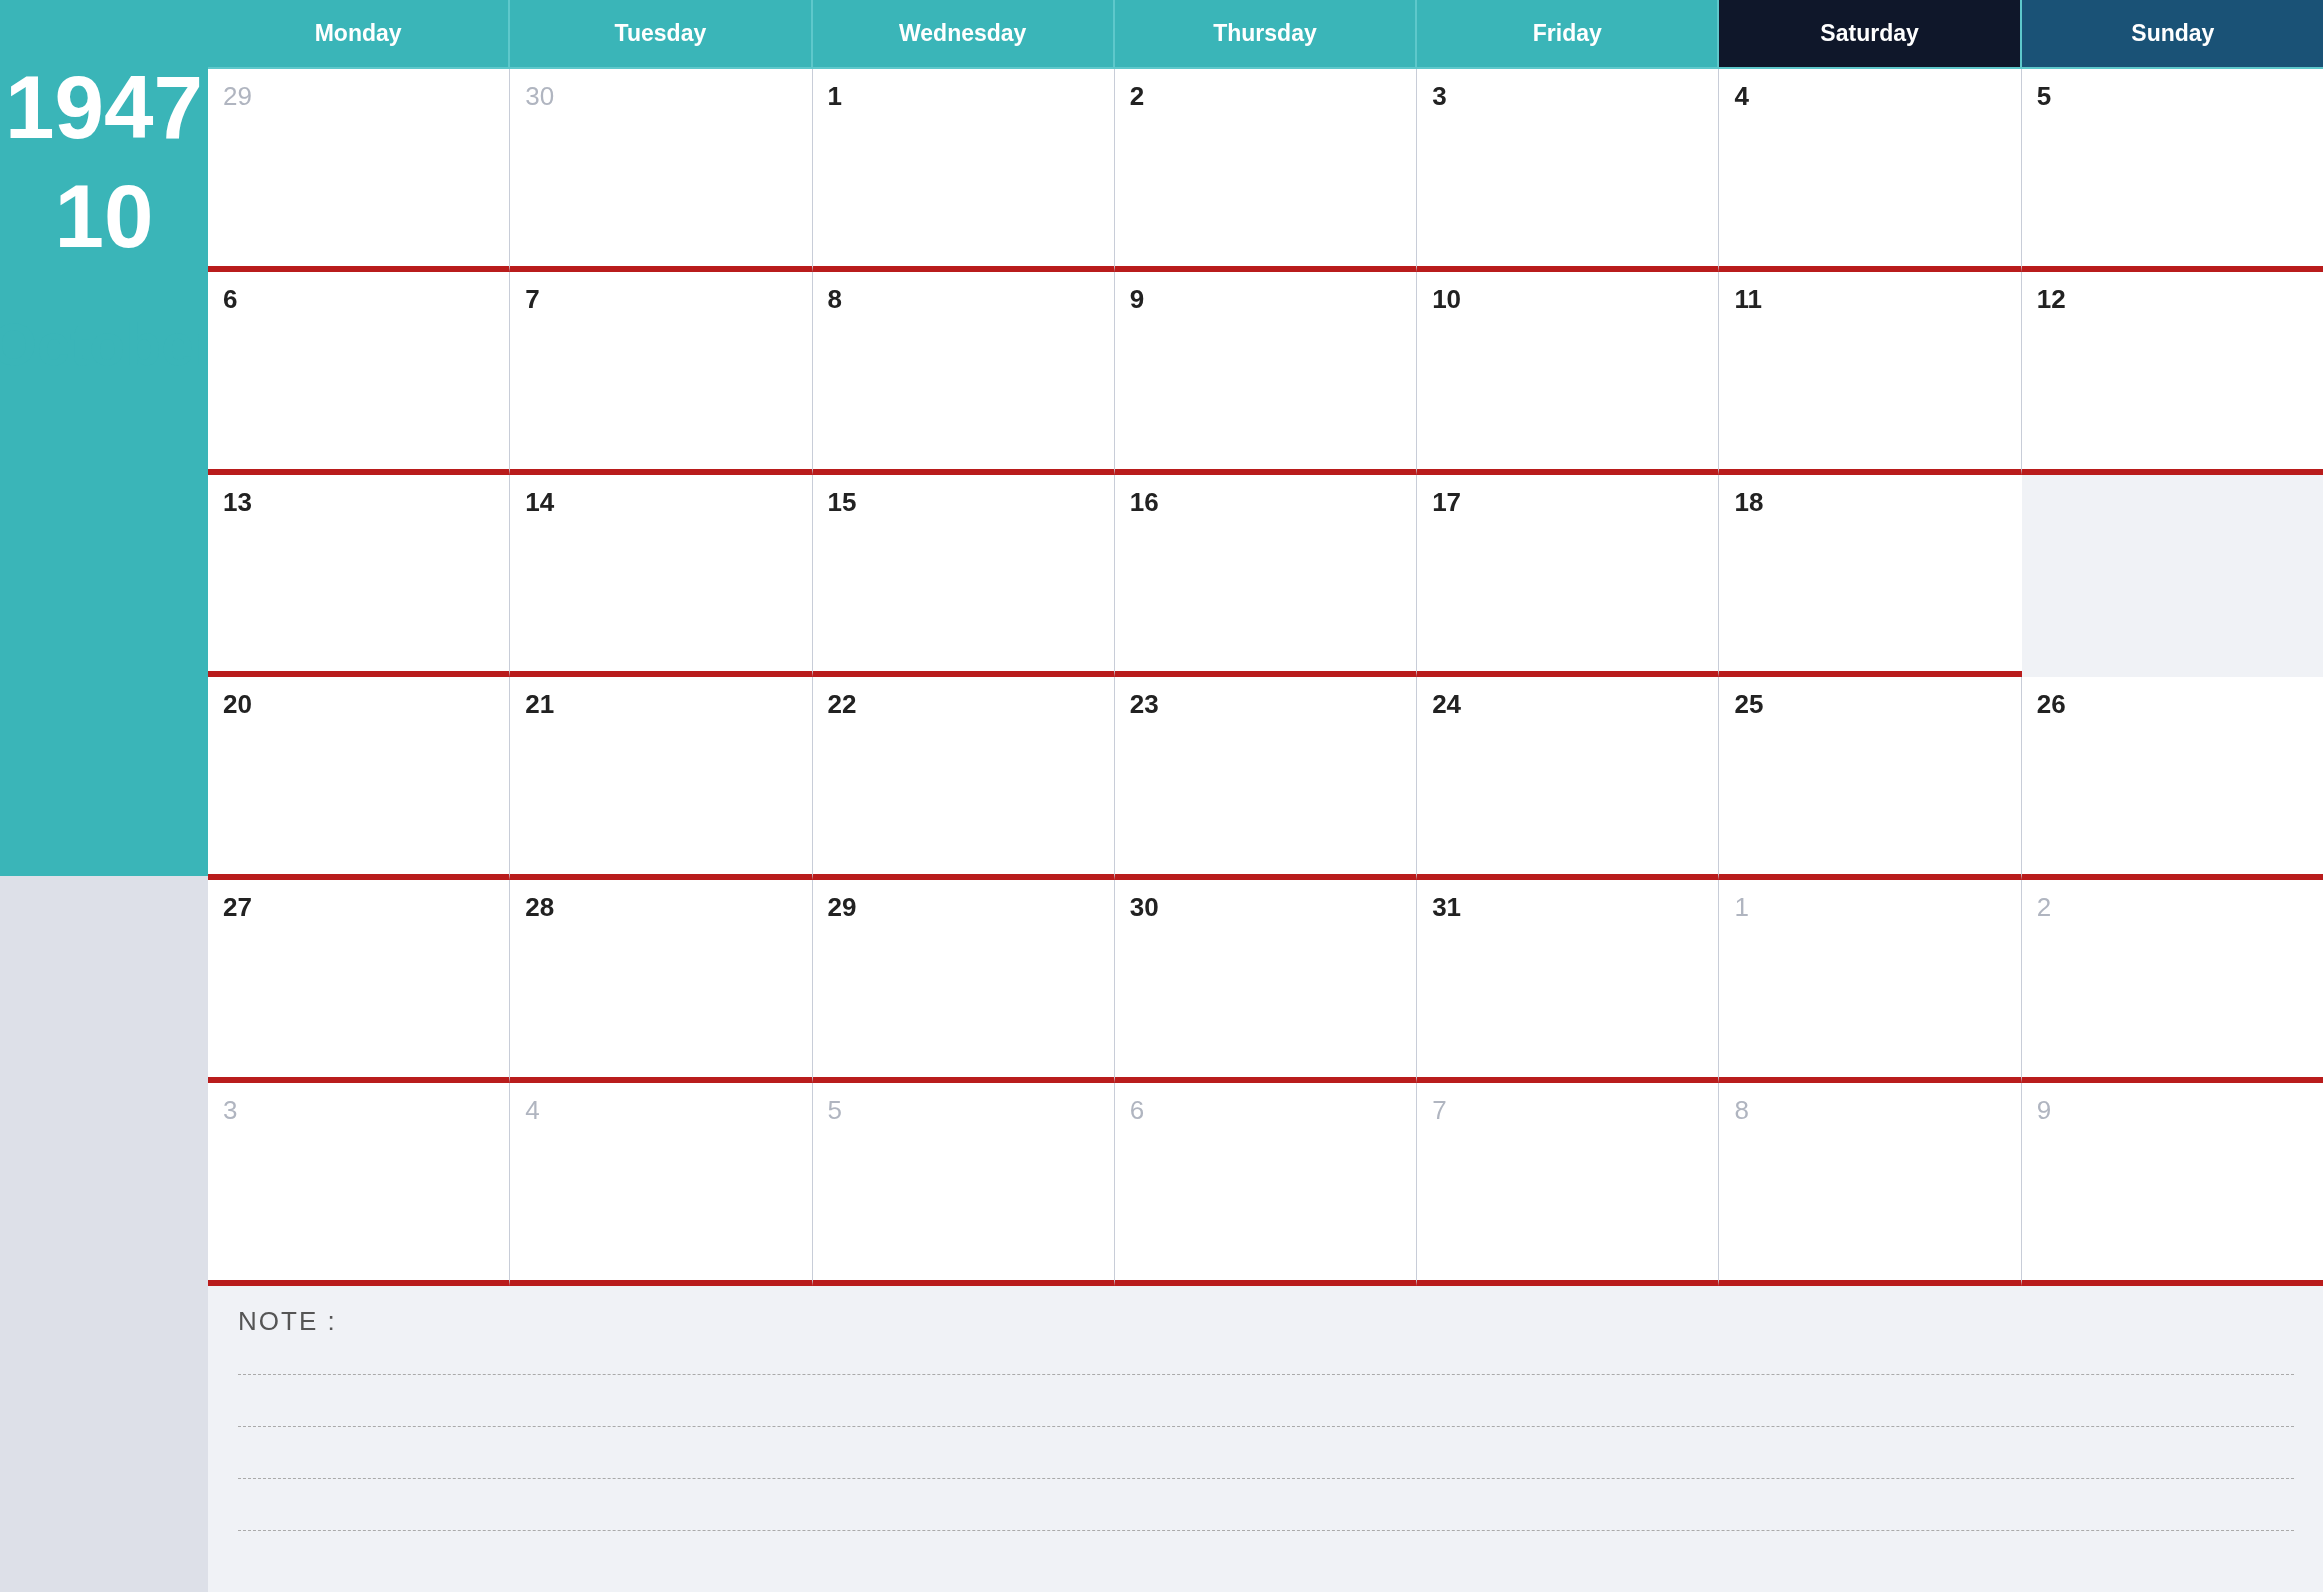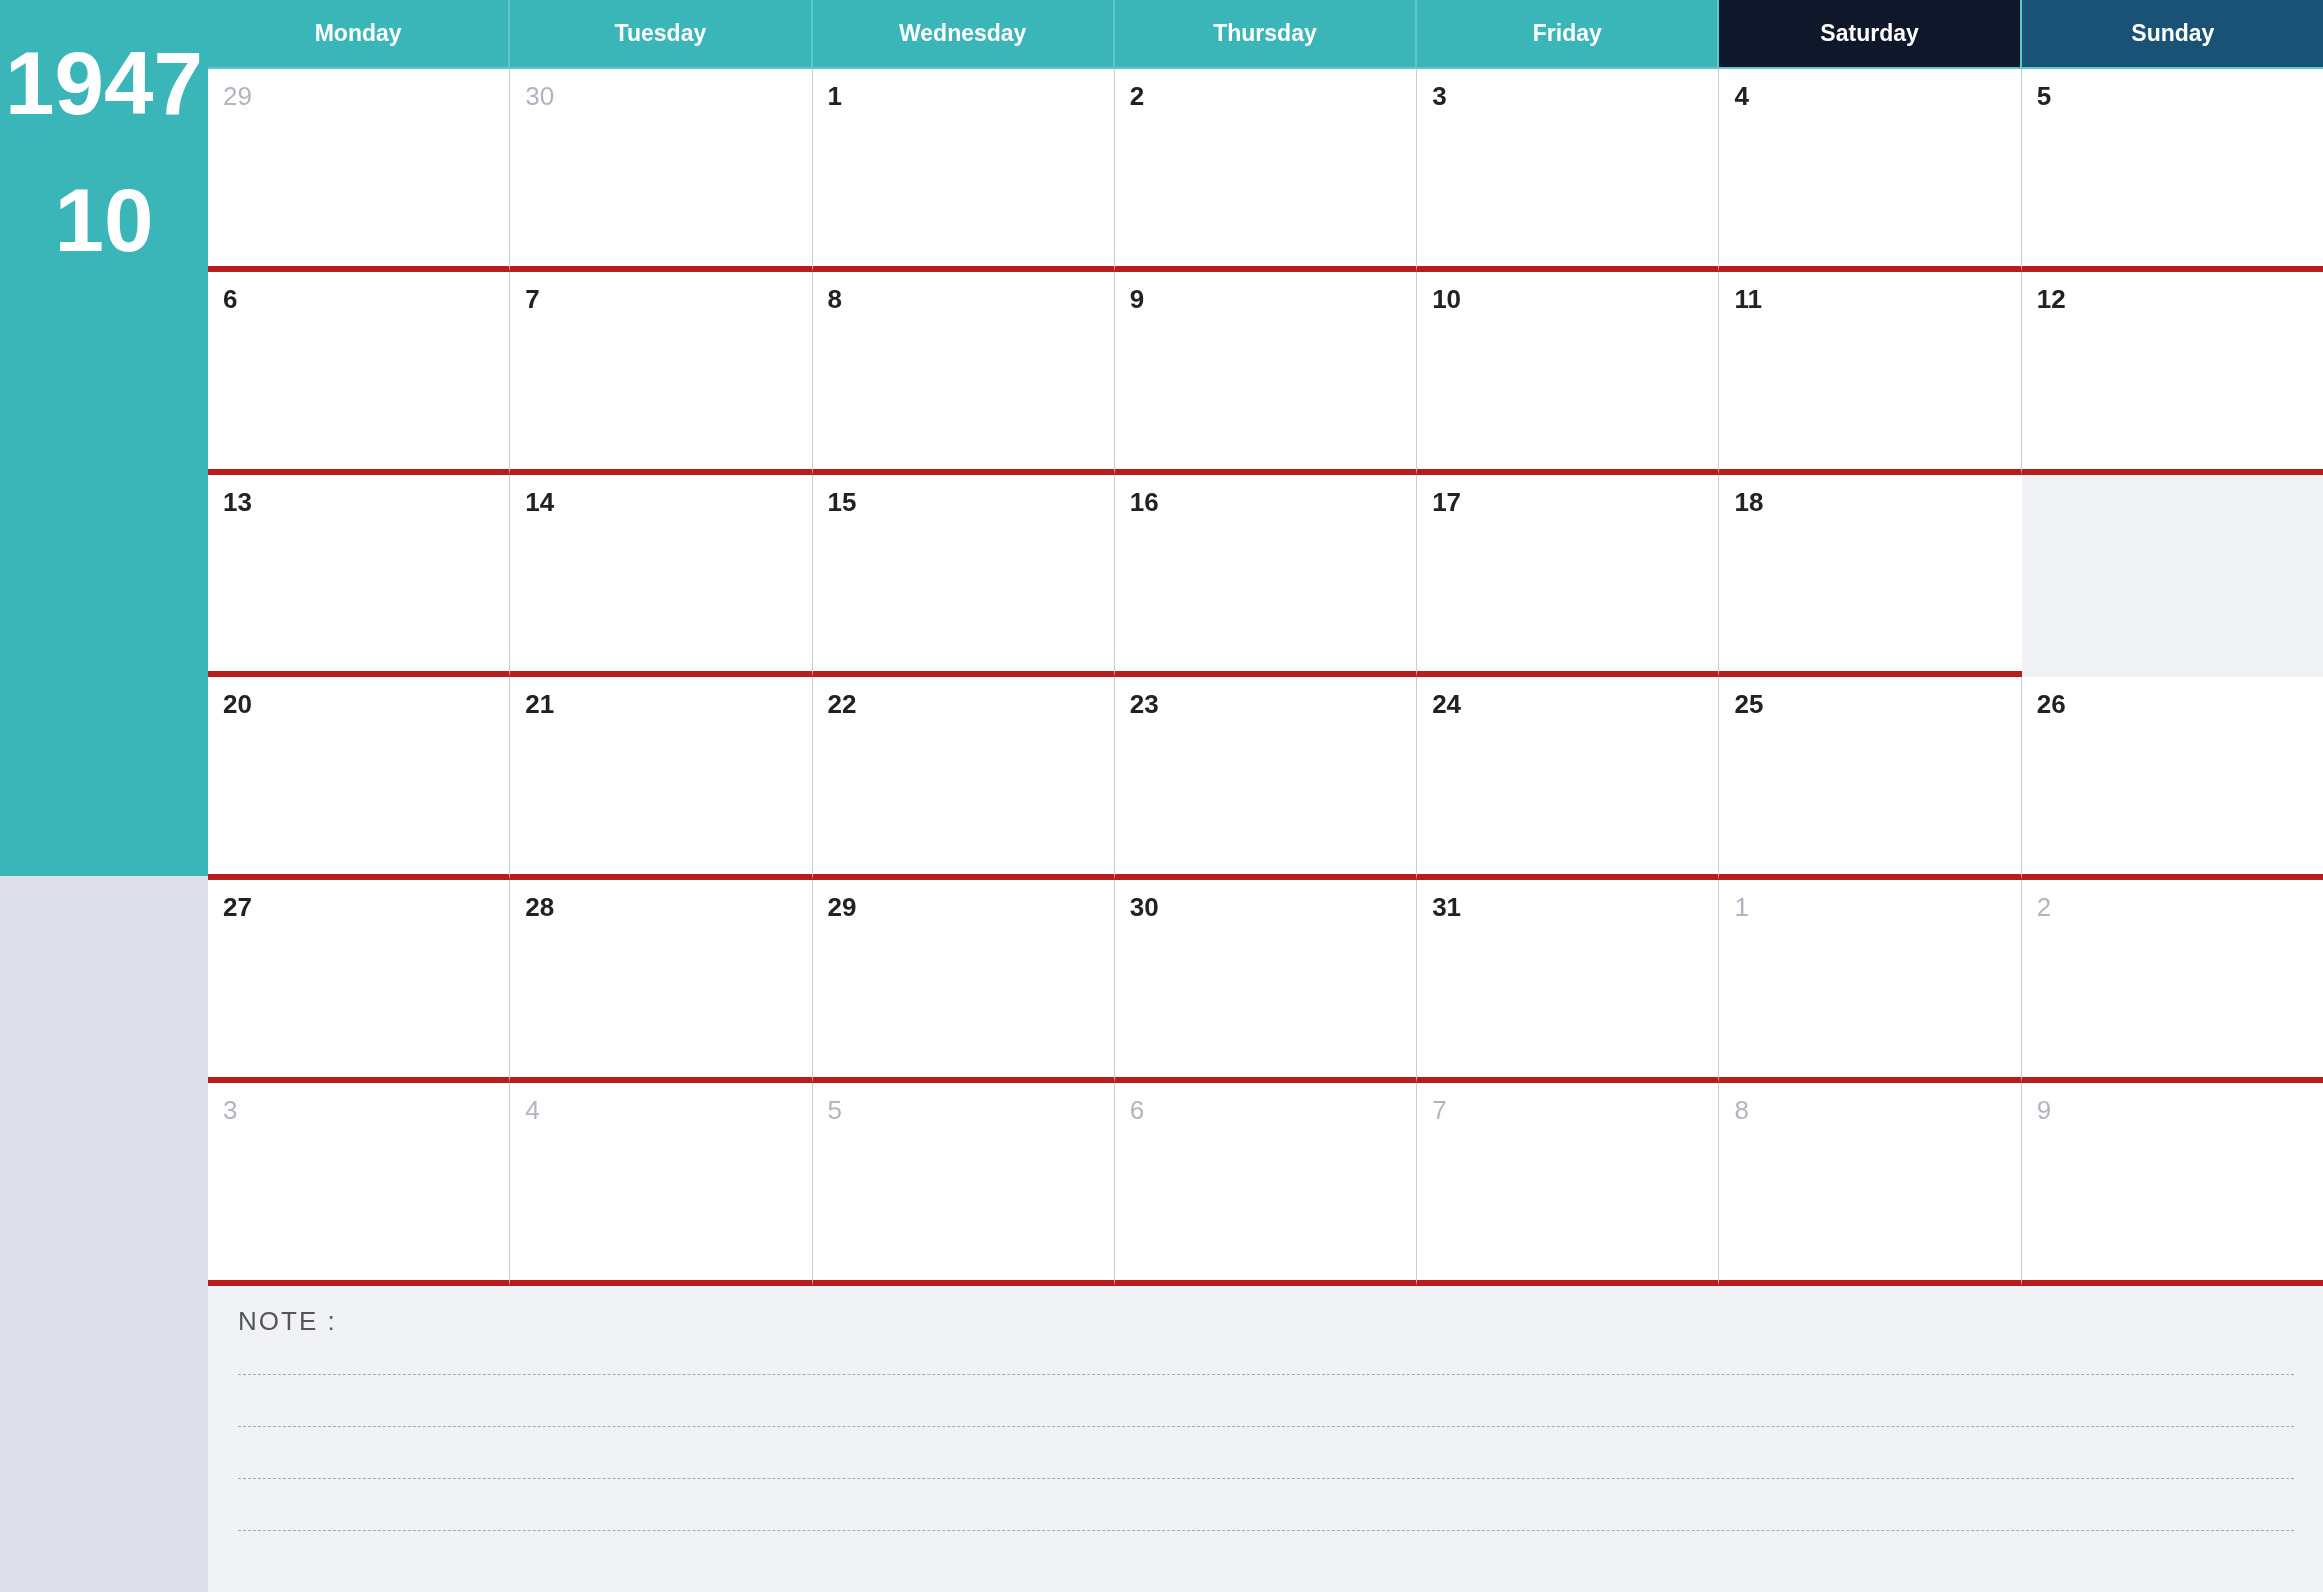--- a/index.html
+++ b/index.html
@@ -22,22 +22,21 @@
     }
 
     .sidebar {
       width: 208px;
       min-width: 208px;
       background: linear-gradient(to bottom, #3ab5b8 0%, #3ab5b8 55%, #dde0e8 55%, #dde0e8 100%);
       display: flex;
       flex-direction: column;
       align-items: center;
       justify-content: flex-start;
-      padding-top: 39px;
-      gap: 28px;
+      padding-top: 63px;
     }
 
     .sidebar-year {
       color: white;
       font-size: 89px;
       font-weight: bold;
       line-height: 1;
       margin-bottom: 20px;
     }
 

